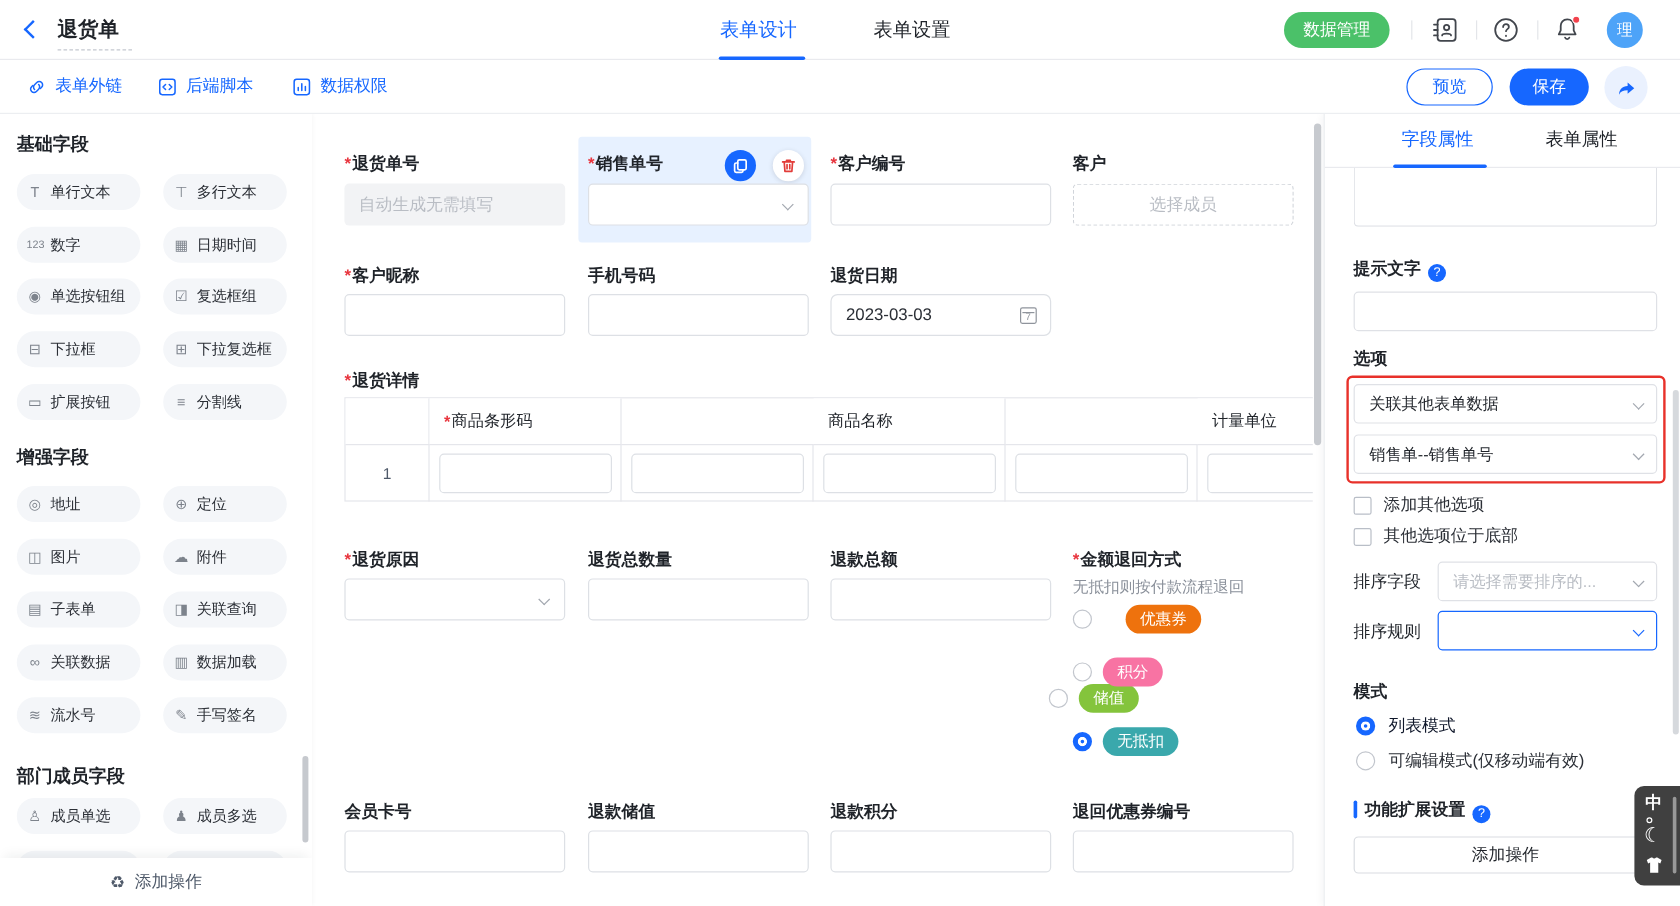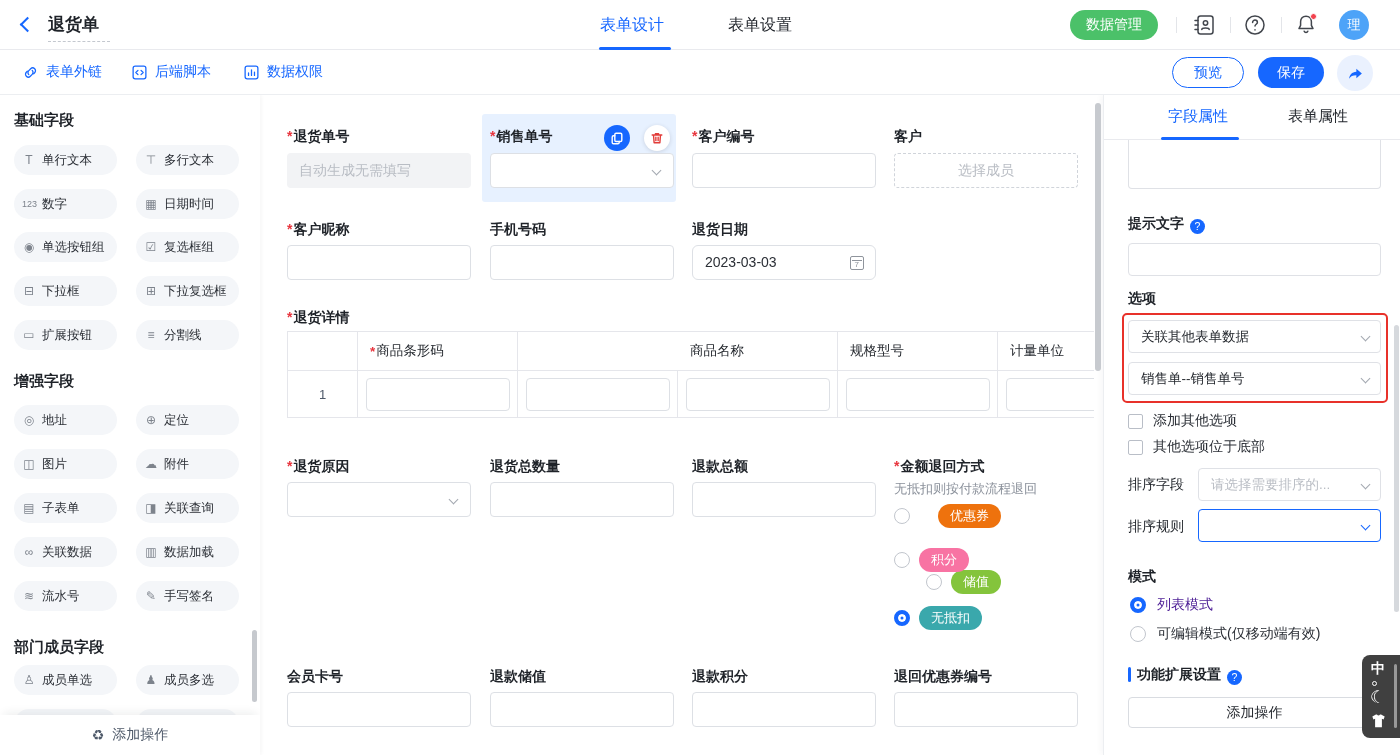--- a/index.html
+++ b/index.html
@@ -331,23 +331,20 @@
     <div class="fld-label" style="left:27px;top:214px;"><span class="req">*</span><span>退货详情</span></div>
     <div id="dtable">
       <div class="th" style="left:0;width:70px;"></div>
       <div class="th" style="left:70px;width:160px;">
           <span class="req">*</span>
           <span>商品条形码</span>
         </div>
       <div class="th" style="left:390px;width:160px;">
           <span>商品名称</span>
         </div>
-      <div class="th" style="left:550px;width:160px;">
-          <span>规格型号</span>
-        </div>
       <div class="th" style="left:710px;width:160px;border-right:none;">
           <span>计量单位</span>
         </div>
       <div class="td rownum" style="left:0;width:70px;">1</div>
       <div class="td" style="left:70px;width:160px;">
           <div class="cell-input" style="width:144px;"></div>
         </div>
       <div class="td" style="left:230px;width:160px;">
           <div class="cell-input" style="width:144px;"></div>
         </div>
@@ -372,21 +369,21 @@
 
     <div class="fld-label" style="left:432px;top:363px;"><span>退款总额</span></div>
     <div class="ctrl" style="left:432px;top:387px;"></div>
 
     <div class="fld-label" style="left:634px;top:363px;"><span class="req">*</span><span>金额退回方式</span></div>
     <div class="helper" style="left:634px;top:385px;">无抵扣则按付款流程退回</div>
     <div class="opt-row" style="left:634px;top:408px;gap:28px;">
       <span class="radio"></span>
       <span class="badge" style="background-color: rgb(238, 114, 13);">优惠券</span>
     </div>
-    <div class="opt-row" style="left:666px;top:442px;margin-top:32px;">
+    <div class="opt-row" style="left:614px;top:442px;margin-top:32px;">
       <span class="radio"></span>
       <span class="badge" style="background-color: rgb(132, 196, 60);">储值</span>
     </div>
     <div class="opt-row" style="left:634px;top:452px;justify-content:flex-end;">
       <span class="radio"></span>
       <span class="badge" style="background-color: rgb(248, 115, 163);">积分</span>
     </div>
     <div class="opt-row" style="left:634px;top:510px;">
       <span class="radio sel"></span>
       <span class="badge" style="background-color: rgb(58, 168, 172);">无抵扣</span>
@@ -444,21 +441,21 @@
       <span class="placeholder-text">请选择需要排序的...</span>
         <span class="chev"></span>
     </div>
 
     <div class="p-label normal" style="left:24px;top:423px;">排序规则</div>
     <div class="p-select" style="left:94px;top:414px;width:183px;border:1px solid #1667ff;">
       <span class="chev" style="border-color:#1667ff;"></span>
     </div>
 
     <div class="p-label" style="left:24px;top:473px;">模式</div>
-    <div class="p-radio-row" style="top:501px;color:#4c1d95;">
+    <div class="p-radio-row" style="top:501px;color:#0f172a;">
       <span class="radio sel"></span>
         <span>列表模式</span>
     </div>
     <div class="p-radio-row" style="top:530px;color:#2b2f36;">
       <span class="radio"></span>
         <span>可编辑模式(仅移动端有效)</span>
     </div>
 
     <div class="ext-bar" style="top:572px;"></div>
     <div class="p-label" style="left:33px;top:571px;"><span>功能扩展设置</span><span class="help-dot"></span></div>

